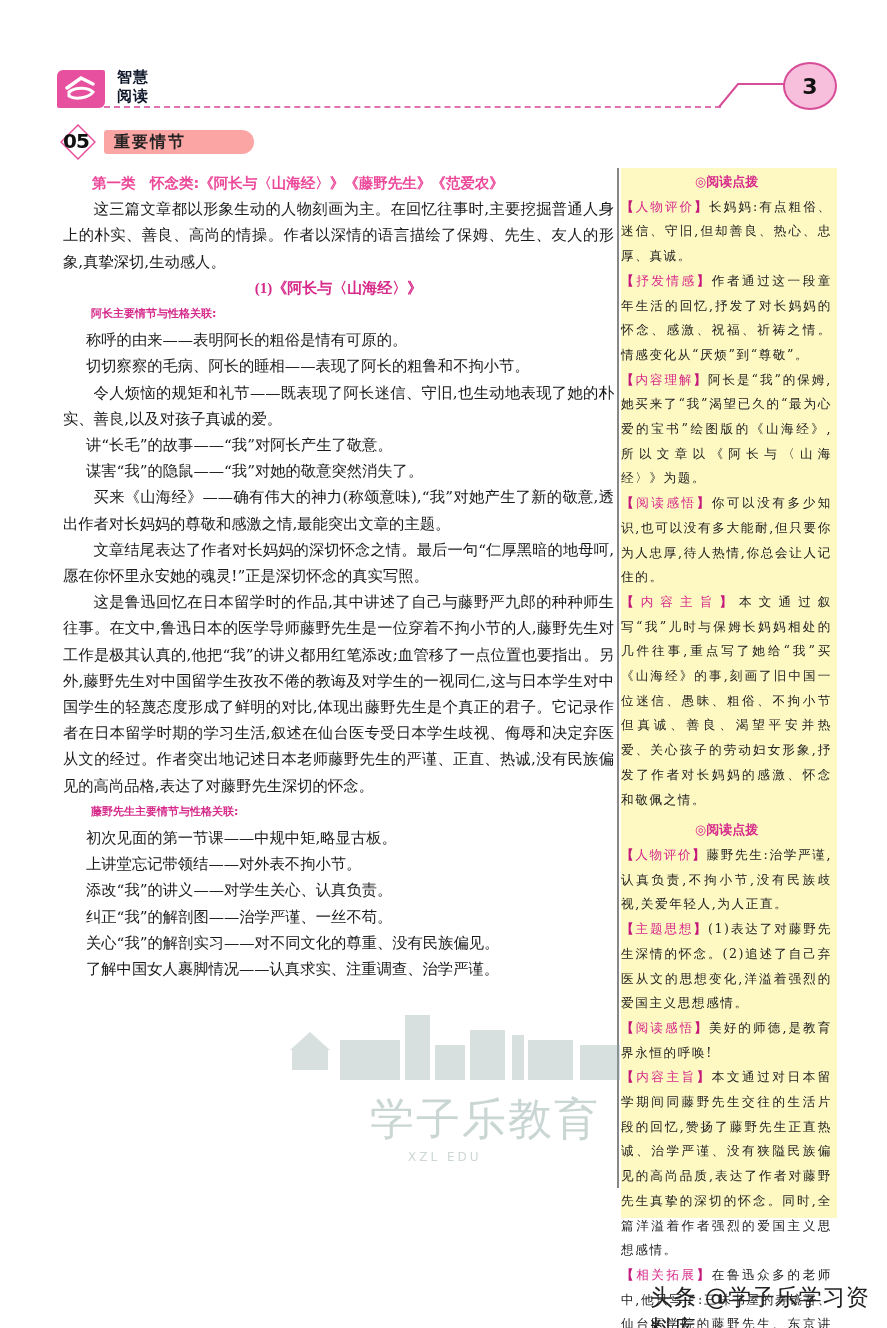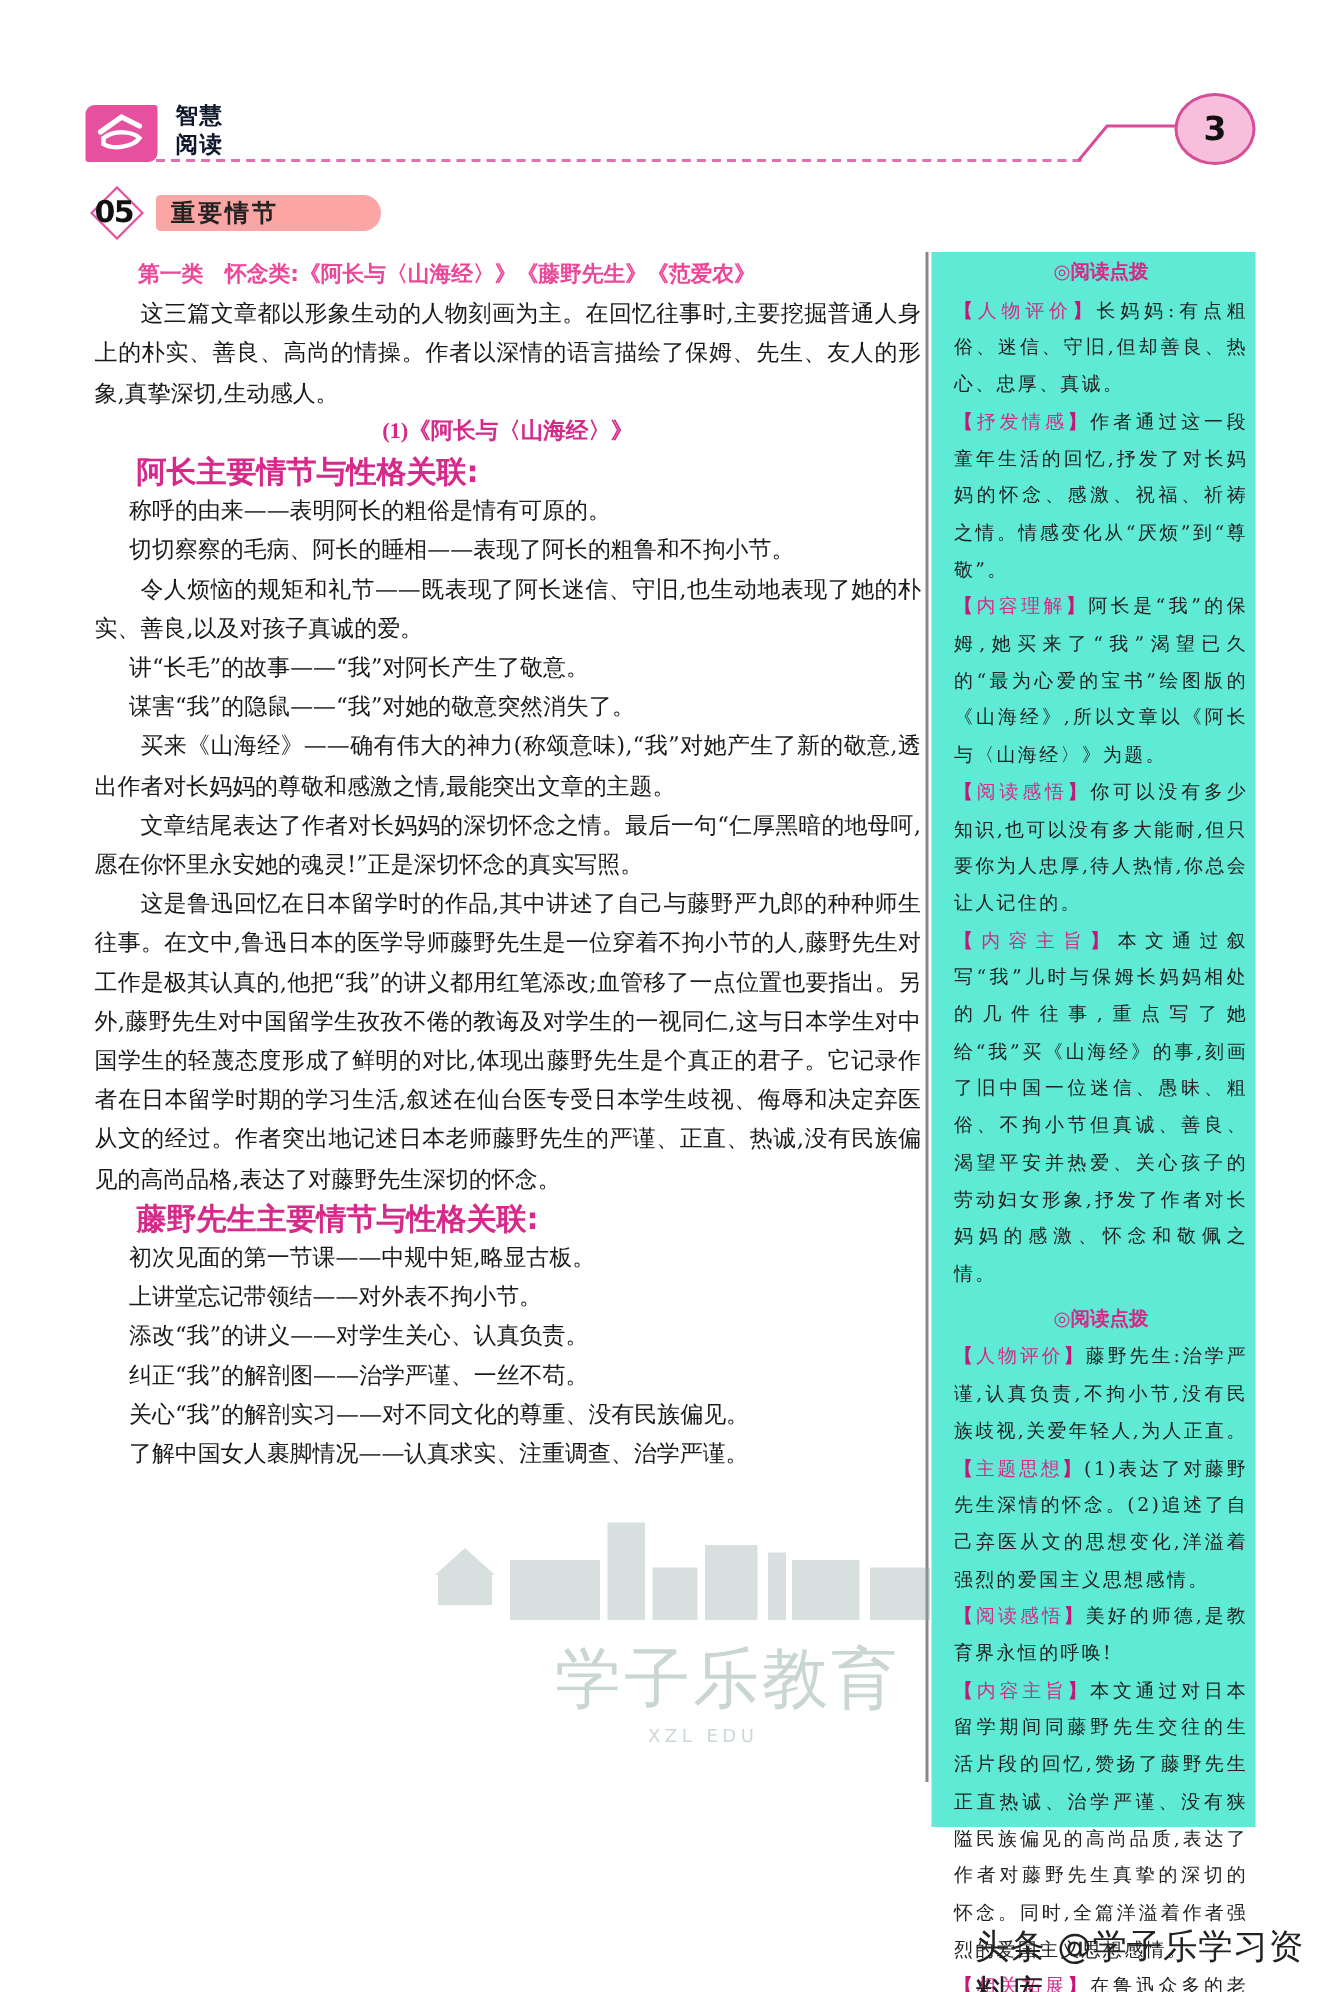--- a/index.html
+++ b/index.html
@@ -20,37 +20,37 @@
   .sec-diamond { position:absolute; left:0; top:0; width:36px; height:36px; }
   .sec-num { position:absolute; left:3px; top:5px; font-family:"DejaVu Sans", sans-serif; font-weight:bold; font-size:20px; color:#111; letter-spacing:-1px; }
   .sec-label { position:absolute; left:44px; top:6px; width:150px; height:24px; background:#fca5a5; border-radius:3px 12px 12px 3px; padding-left:10px; font-size:16px; font-weight:bold; color:#222; line-height:24px; letter-spacing:2px; }
 
   
   .main { position:absolute; left:86px; top:170px; width:528px; font-size:15.3px; line-height:26.2px; }
   .main p { text-indent:2em; margin-left:-23px; text-align:justify; }
   .main p.ni { text-indent:0; margin-left:0; }
   .cat-head { color:#ec4899; font-weight:bold; font-family:"DejaVu Sans", sans-serif; font-size:14.5px; margin-left:6px; }
   .sub-title { color:#d6298a; text-align:center; font-family:Liberation Serif, serif; font-weight:bold; font-size:15px; margin-left:-23px; }
-  .plot-head { color:#d6298a; font-weight:bold; font-family:"DejaVu Sans", sans-serif; font-size:20px; margin-left:5px; }
+  .plot-head { color:#d6298a; font-weight:bold; font-family:"DejaVu Sans", sans-serif; font-size:11px; margin-left:5px; }
   .plot-line { text-indent:0; margin-left:5px; }
 
   .divider { position:absolute; left:617px; top:168px; width:2px; height:1020px; background:#888; }
 
   
-  .sidebar { position:absolute; left:621px; top:168px; width:216px; height:1050px; background:#5eead4; padding:2px 5px 0 15px; font-size:12.6px; line-height:24.7px; letter-spacing:1.6px; text-align:justify; font-family:"DejaVu Serif", serif; color:#222; }
+  .sidebar { position:absolute; left:621px; top:168px; width:216px; height:1050px; background:#fef9c3; padding:2px 5px 0 0; font-size:12.6px; line-height:24.7px; letter-spacing:1.6px; text-align:justify; font-family:"DejaVu Serif", serif; color:#222; }
   .sb-head { text-align:center; color:#d6298a; font-weight:bold; font-family:"DejaVu Sans", sans-serif; font-size:13px; letter-spacing:0; }
   .sb-tag { color:#d6298a; }
   .sb-tag .br { color:#c4177a; font-weight:bold; }
   .sb-block { margin-bottom:0; }
   .sb-gap { height:6px; }
 
   
   .watermark { position:absolute; left:290px; top:1010px; width:330px; height:170px; pointer-events:none; opacity:0.35; }
   .wm-text { position:absolute; left:370px; top:1090px; font-family:"DejaVu Sans", sans-serif; font-size:44px; color:#9fb6b0; opacity:0.55; letter-spacing:2px; }
-  .wm-sub { position:absolute; left:432px; top:1150px; font-family:"DejaVu Sans", sans-serif; font-size:12px; color:#b7c7c2; opacity:0.7; letter-spacing:3px; }
+  .wm-sub { position:absolute; left:408px; top:1150px; font-family:"DejaVu Sans", sans-serif; font-size:12px; color:#b7c7c2; opacity:0.7; letter-spacing:3px; }
 
   .footer-credit { position:absolute; left:650px; top:1282px; font-family:"DejaVu Sans", sans-serif; font-size:23px; color:#222; letter-spacing:0.5px; }
 </style>
 </head>
 <body>
 
 <div class="header">
   <div class="logo-box">
     <svg width="36" height="30" viewBox="0 0 36 30">
       <path d="M4 14 L18 4 L30 10" stroke="#fff" stroke-width="3.5" fill="none" stroke-linecap="round"></path>

